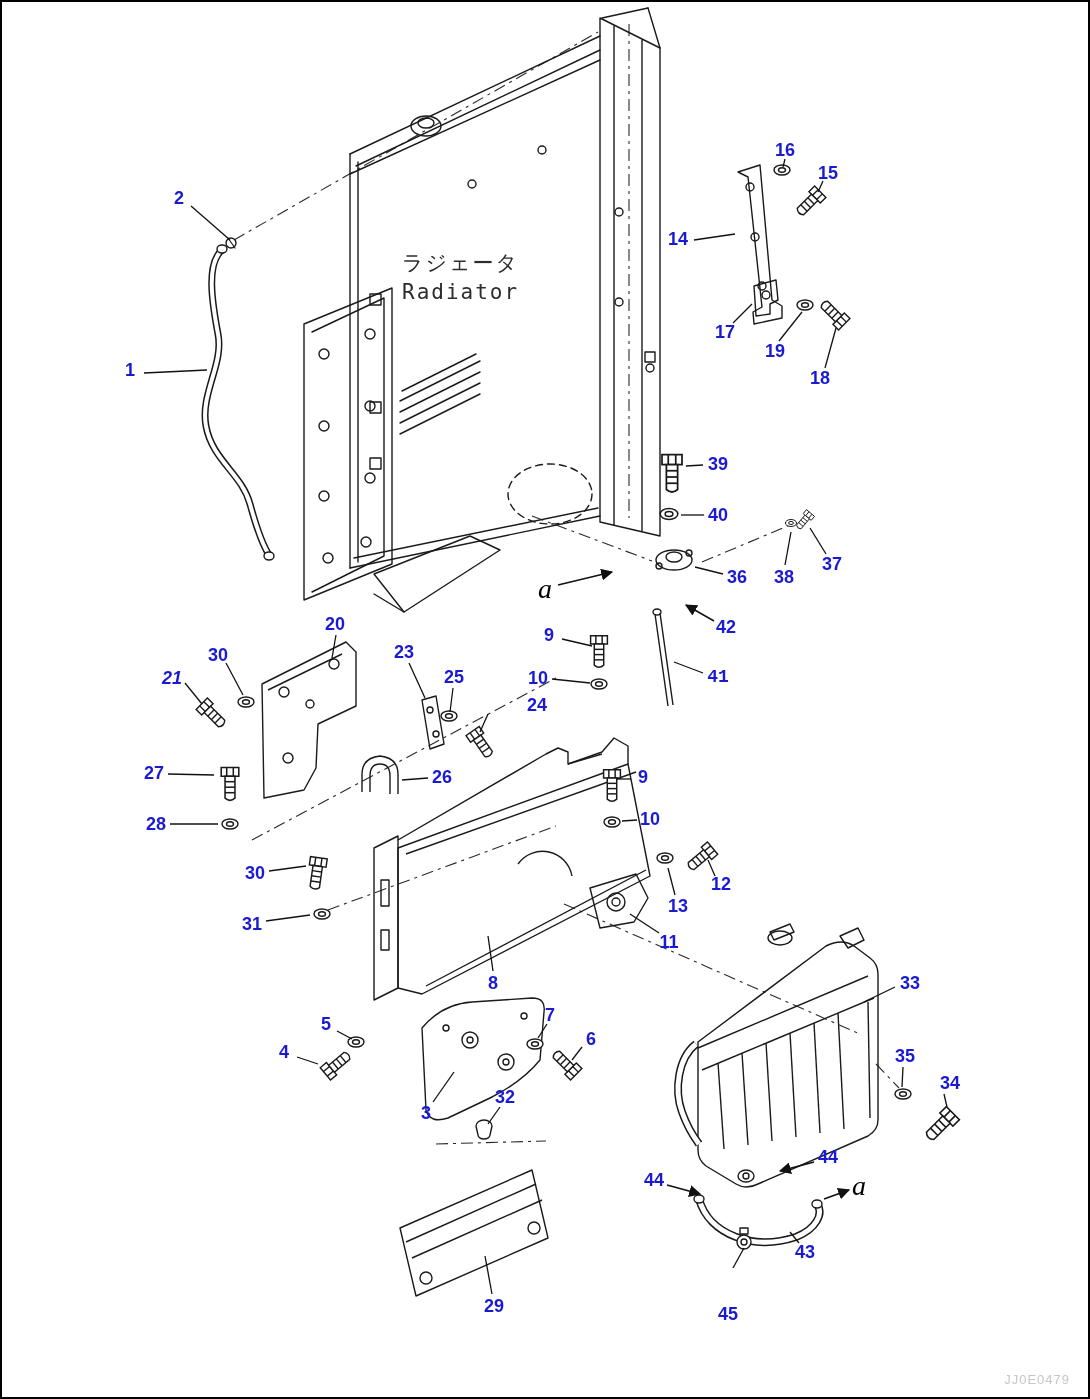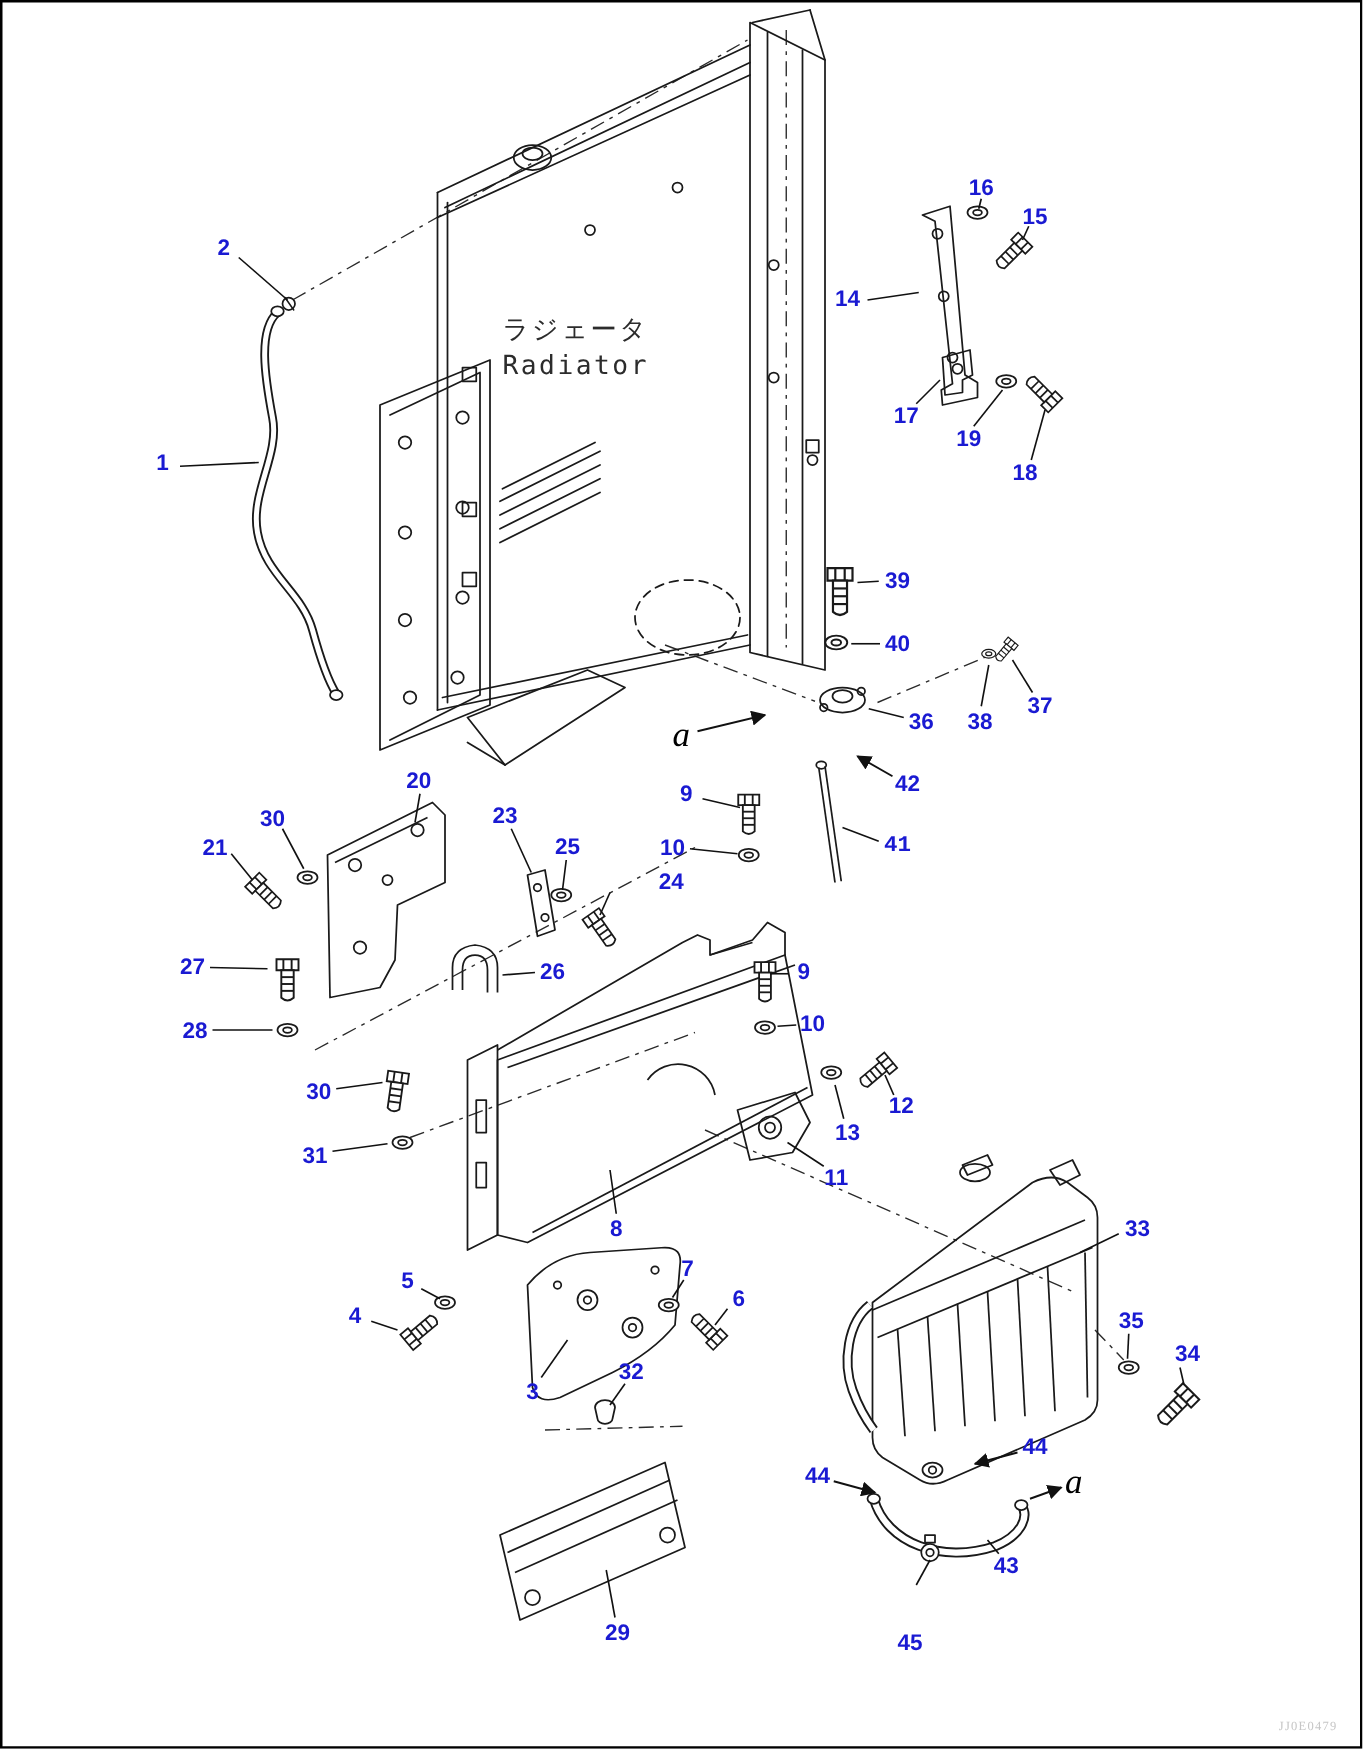--- a/index.html
+++ b/index.html
@@ -31,22 +31,22 @@
     transform: translate(-50%, -50%);
     font-family: "Liberation Serif", serif;
     font-style: italic;
     font-size: 28px;
     color: #000;
     line-height: 1;
   }
   .watermark {
     position: absolute;
     right: 18px; bottom: 10px;
-    font-family: Liberation Serif, serif;
-    font-size: 10px;
+    font-family: Liberation Sans, sans-serif;
+    font-size: 13px;
     color: #c6c6c6;
     letter-spacing: 1px;
   }
   .rad-label {
     font-family: "DejaVu Sans Mono", monospace;
     font-size: 21px;
     fill: #2c2c2c;
     letter-spacing: 2px;
   }
 </style>
@@ -348,21 +348,21 @@
       <span class="callout" style="left: 667px; top: 940px;">11</span>
       <span class="callout" style="left: 719px; top: 882px;">12</span>
       <span class="callout" style="left: 676px; top: 904px;">13</span>
       <span class="callout" style="left: 676px; top: 237px;">14</span>
       <span class="callout" style="left: 826px; top: 171px;">15</span>
       <span class="callout" style="left: 783px; top: 148px;">16</span>
       <span class="callout" style="left: 723px; top: 330px;">17</span>
       <span class="callout" style="left: 818px; top: 376px;">18</span>
       <span class="callout" style="left: 773px; top: 349px;">19</span>
       <span class="callout" style="left: 333px; top: 622px; text-align: right;">20</span>
-      <span class="callout" style="left: 170px; top: 676px;">21</span>
+      <span class="callout" style="left: 170px; top: 676px; font-style: italic;">21</span>
       <span class="callout" style="left: 216px; top: 653px;">30</span>
       <span class="callout" style="left: 402px; top: 650px;">23</span>
       <span class="callout" style="left: 491px; top: 703px; margin-left: 44px;">24</span>
       <span class="callout" style="left: 452px; top: 675px;">25</span>
       <span class="callout" style="left: 440px; top: 775px;">26</span>
       <span class="callout" style="left: 152px; top: 771px;">27</span>
       <span class="callout" style="left: 154px; top: 822px;">28</span>
       <span class="callout" style="left: 492px; top: 1304px;">29</span>
       <span class="callout" style="left: 253px; top: 871px;">30</span>
       <span class="callout" style="left: 250px; top: 922px;">31</span>

